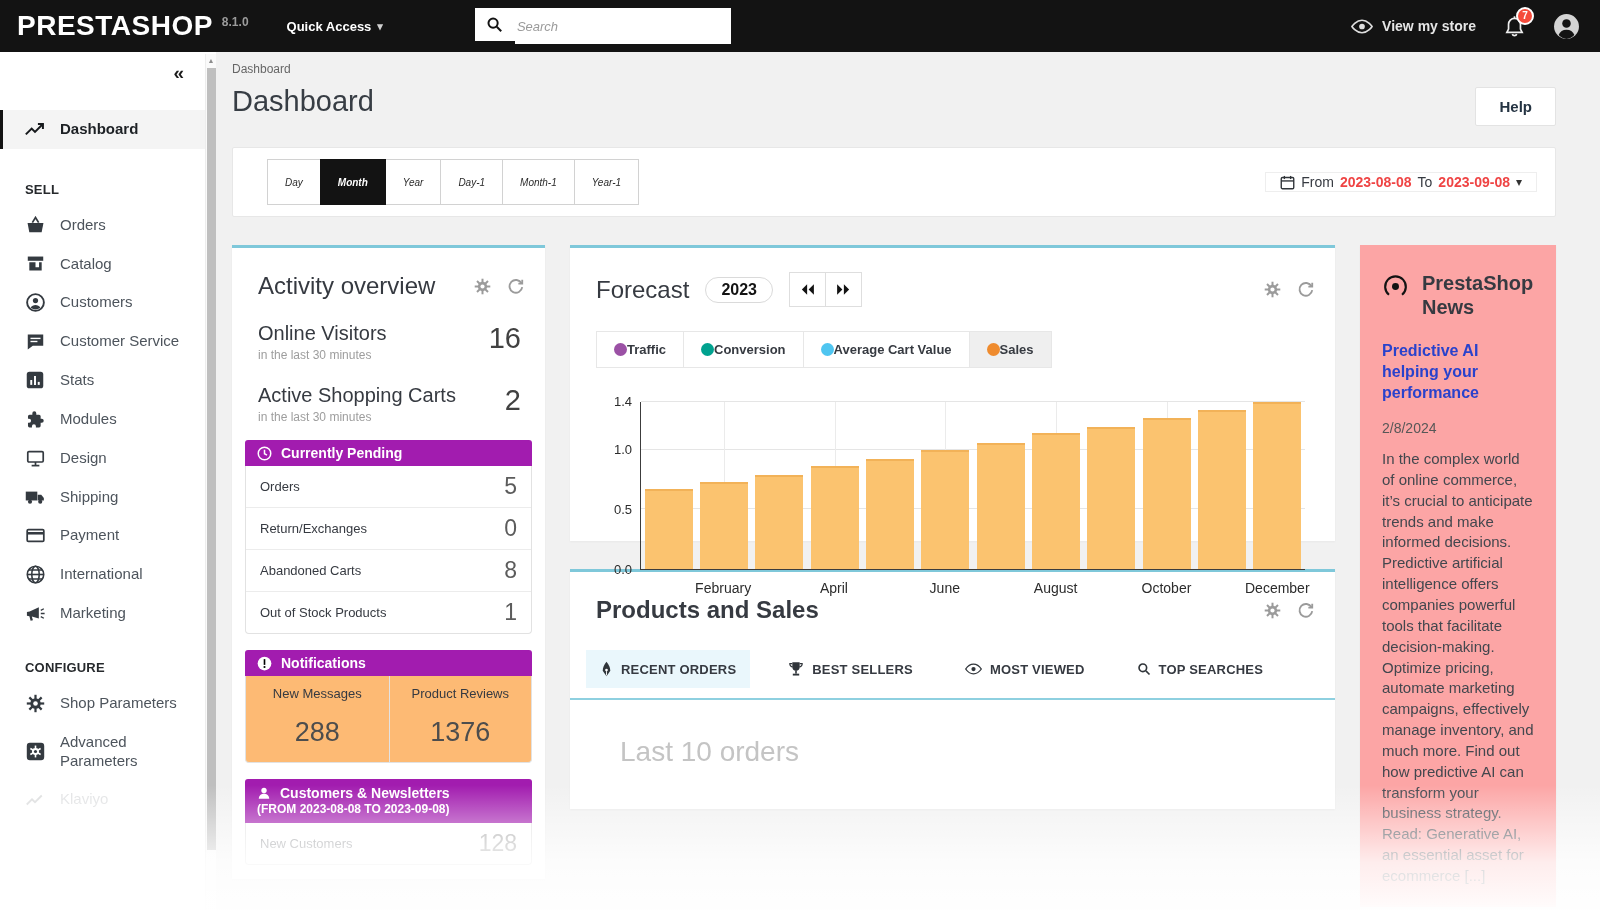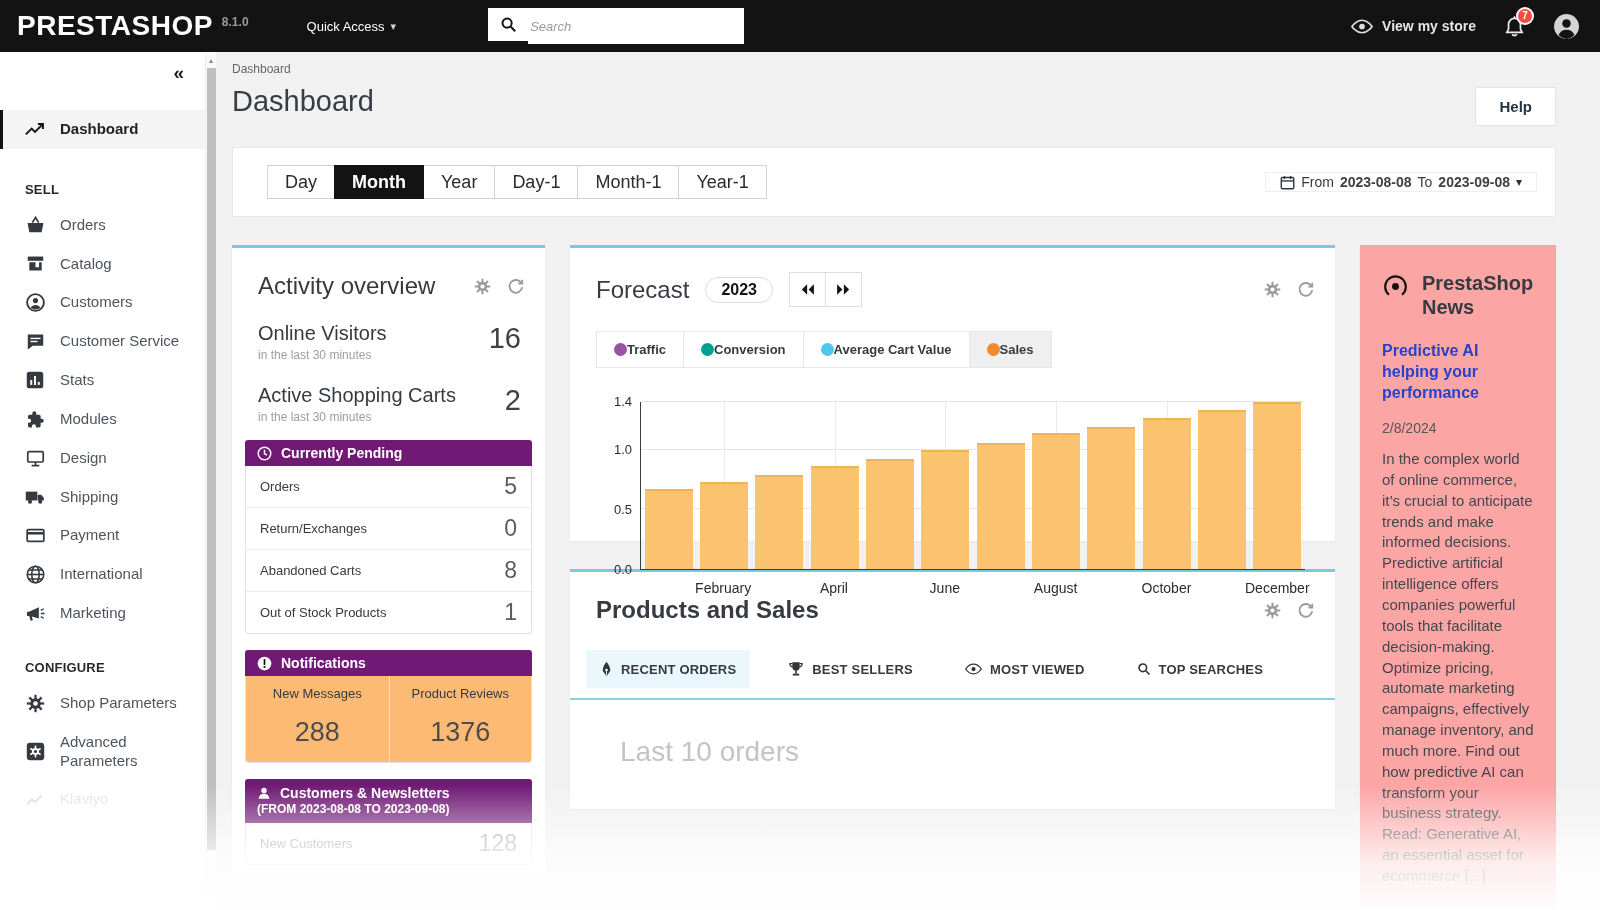--- a/index.html
+++ b/index.html
@@ -10,21 +10,21 @@
   }
   svg { display:block; }
 
   
   .topbar {
     height:52px; background:#131313; display:flex; align-items:center;
     color:#fff; position:relative; z-index:5;
   }
   .logo { font-size:28px; font-weight:800; letter-spacing:.5px; margin-left:17px; color:#fff; }
   .version { color:#9b9b9b; font-size:12px; font-weight:700; margin-left:9px; margin-top:-8px; }
-  .quick-access { margin-left:58px; font-size:13px; font-weight:400; color:#fff; display:flex; align-items:center; gap:6px; cursor:pointer; }
+  .quick-access { margin-left:38px; font-size:13px; font-weight:700; color:#fff; display:flex; align-items:center; gap:6px; cursor:pointer; }
   .caret { font-size:11px; color:#cfcfcf; }
   .searchbox { margin-left:92px; width:256px; height:36px; background:#fff; display:flex; align-items:stretch; }
   .search-btn { width:40px; display:flex; align-items:center; justify-content:center; border-bottom:3px solid #131313; }
   .searchbox input { border:none; outline:none; flex:1; font-size:13px; color:#555; font-family:"Liberation Sans",sans-serif; padding:0 8px 0 2px; }
   .searchbox input::placeholder { font-style:italic; color:#9a9a9a; }
   .topbar-right { margin-left:auto; display:flex; align-items:center; gap:28px; margin-right:20px; }
   .view-store { display:flex; align-items:center; gap:9px; font-size:14px; font-weight:600; color:#e6e6e6; cursor:pointer; }
   .bell-wrap { position:relative; cursor:pointer; }
   .badge {
     position:absolute; top:-8px; right:-9px; width:18px; height:18px; border-radius:50%;
@@ -64,47 +64,47 @@
     font-size:15px; font-weight:700; color:#253443; cursor:pointer; border-radius:2px;
   }
 
   
   .filter-card {
     width:1324px; height:70px; background:#fff; border:1px solid #e7e7e7; margin-top:21px;
     display:flex; align-items:center; justify-content:space-between; padding:0 18px 0 35px; border-radius:2px;
   }
   .range-group { display:flex; }
   .range-btn {
-    border:1px solid #d2d2d2; background:#fff; height:34px; padding:0 17px; font-size:18px;
-    color:#2b2b2b; margin-left:-1px; cursor:pointer; font-family:"Liberation Sans",sans-serif;
+    border:1px solid #d2d2d2; background:#fff; height:46px; padding:0 17px; font-size:10px;
+    color:#2b2b2b; margin-left:-1px; cursor:pointer; font-family:"Liberation Sans",sans-serif;font-style:italic;
   }
   .range-btn.active { background:#131313; color:#fff; font-weight:700; border-color:#131313; position:relative; z-index:1; }
   .date-range {
     border:1px solid #eee; height:20px; display:flex; align-items:center; gap:6px;
     padding:0 14px; font-size:14px; color:#363a41; cursor:pointer; background:#fff;
   }
-  .date-range b { color:#404040; font-weight:700; }
+  .date-range b { color:#ef4444; font-weight:700; }
   .date-range .caret { color:#333; font-size:12px; }
 
   
   .panels { display:grid; grid-template-columns:313px 765px 196px; column-gap:25px; width:1324px; margin-top:28px; align-items:start; }
   .panel { background:#fff; border-top:3px solid #7fc8da; box-shadow:0 1px 2px rgba(0,0,0,.04); }
   .panel-head { display:flex; align-items:center; padding:24px 20px 0 26px; }
   .panel-title { font-size:24px; color:#363a41; font-weight:400; }
   .panel-actions { margin-left:auto; display:flex; gap:15px; align-items:center; }
   .icon-btn { cursor:pointer; }
 
   
   .metric { display:flex; justify-content:space-between; padding:0 24px 0 26px; margin-top:22px; }
   .metric:first-of-type { margin-top:26px; }
   .metric-label { font-size:20px; color:#363a41; }
   .metric-sub { font-size:12px; color:#9d9d9d; margin-top:3px; }
   .metric-value { font-size:29px; color:#414141; }
   .block-header {
-    background:#701a75; color:#fff; font-size:14px; font-weight:700; padding:5px 12px;
+    background:#a21caf; color:#fff; font-size:14px; font-weight:700; padding:5px 12px;
     margin:16px 13px 0 13px; display:flex; align-items:center; gap:9px; border-radius:3px 3px 0 0;
   }
   .block-header.multi { display:block; padding:6px 12px 7px 12px; }
   .block-header .bh-line1 { display:flex; align-items:center; gap:9px; }
   .block-header .bh-line2 { font-size:12px; font-weight:700; margin-top:1px; }
   .block-list { margin:0 13px; border:1px solid #e2e2e2; border-top:none; border-radius:0 0 4px 4px; background:#fff; }
   .block-row { display:flex; justify-content:space-between; align-items:center; padding:7px 14px; border-top:1px solid #ececec; min-height:39px; }
   .block-row:first-child { border-top:none; }
   .block-row .lbl { font-size:13px; color:#363a41; }
   .block-row .val { font-size:23px; color:#5c5c5c; }

